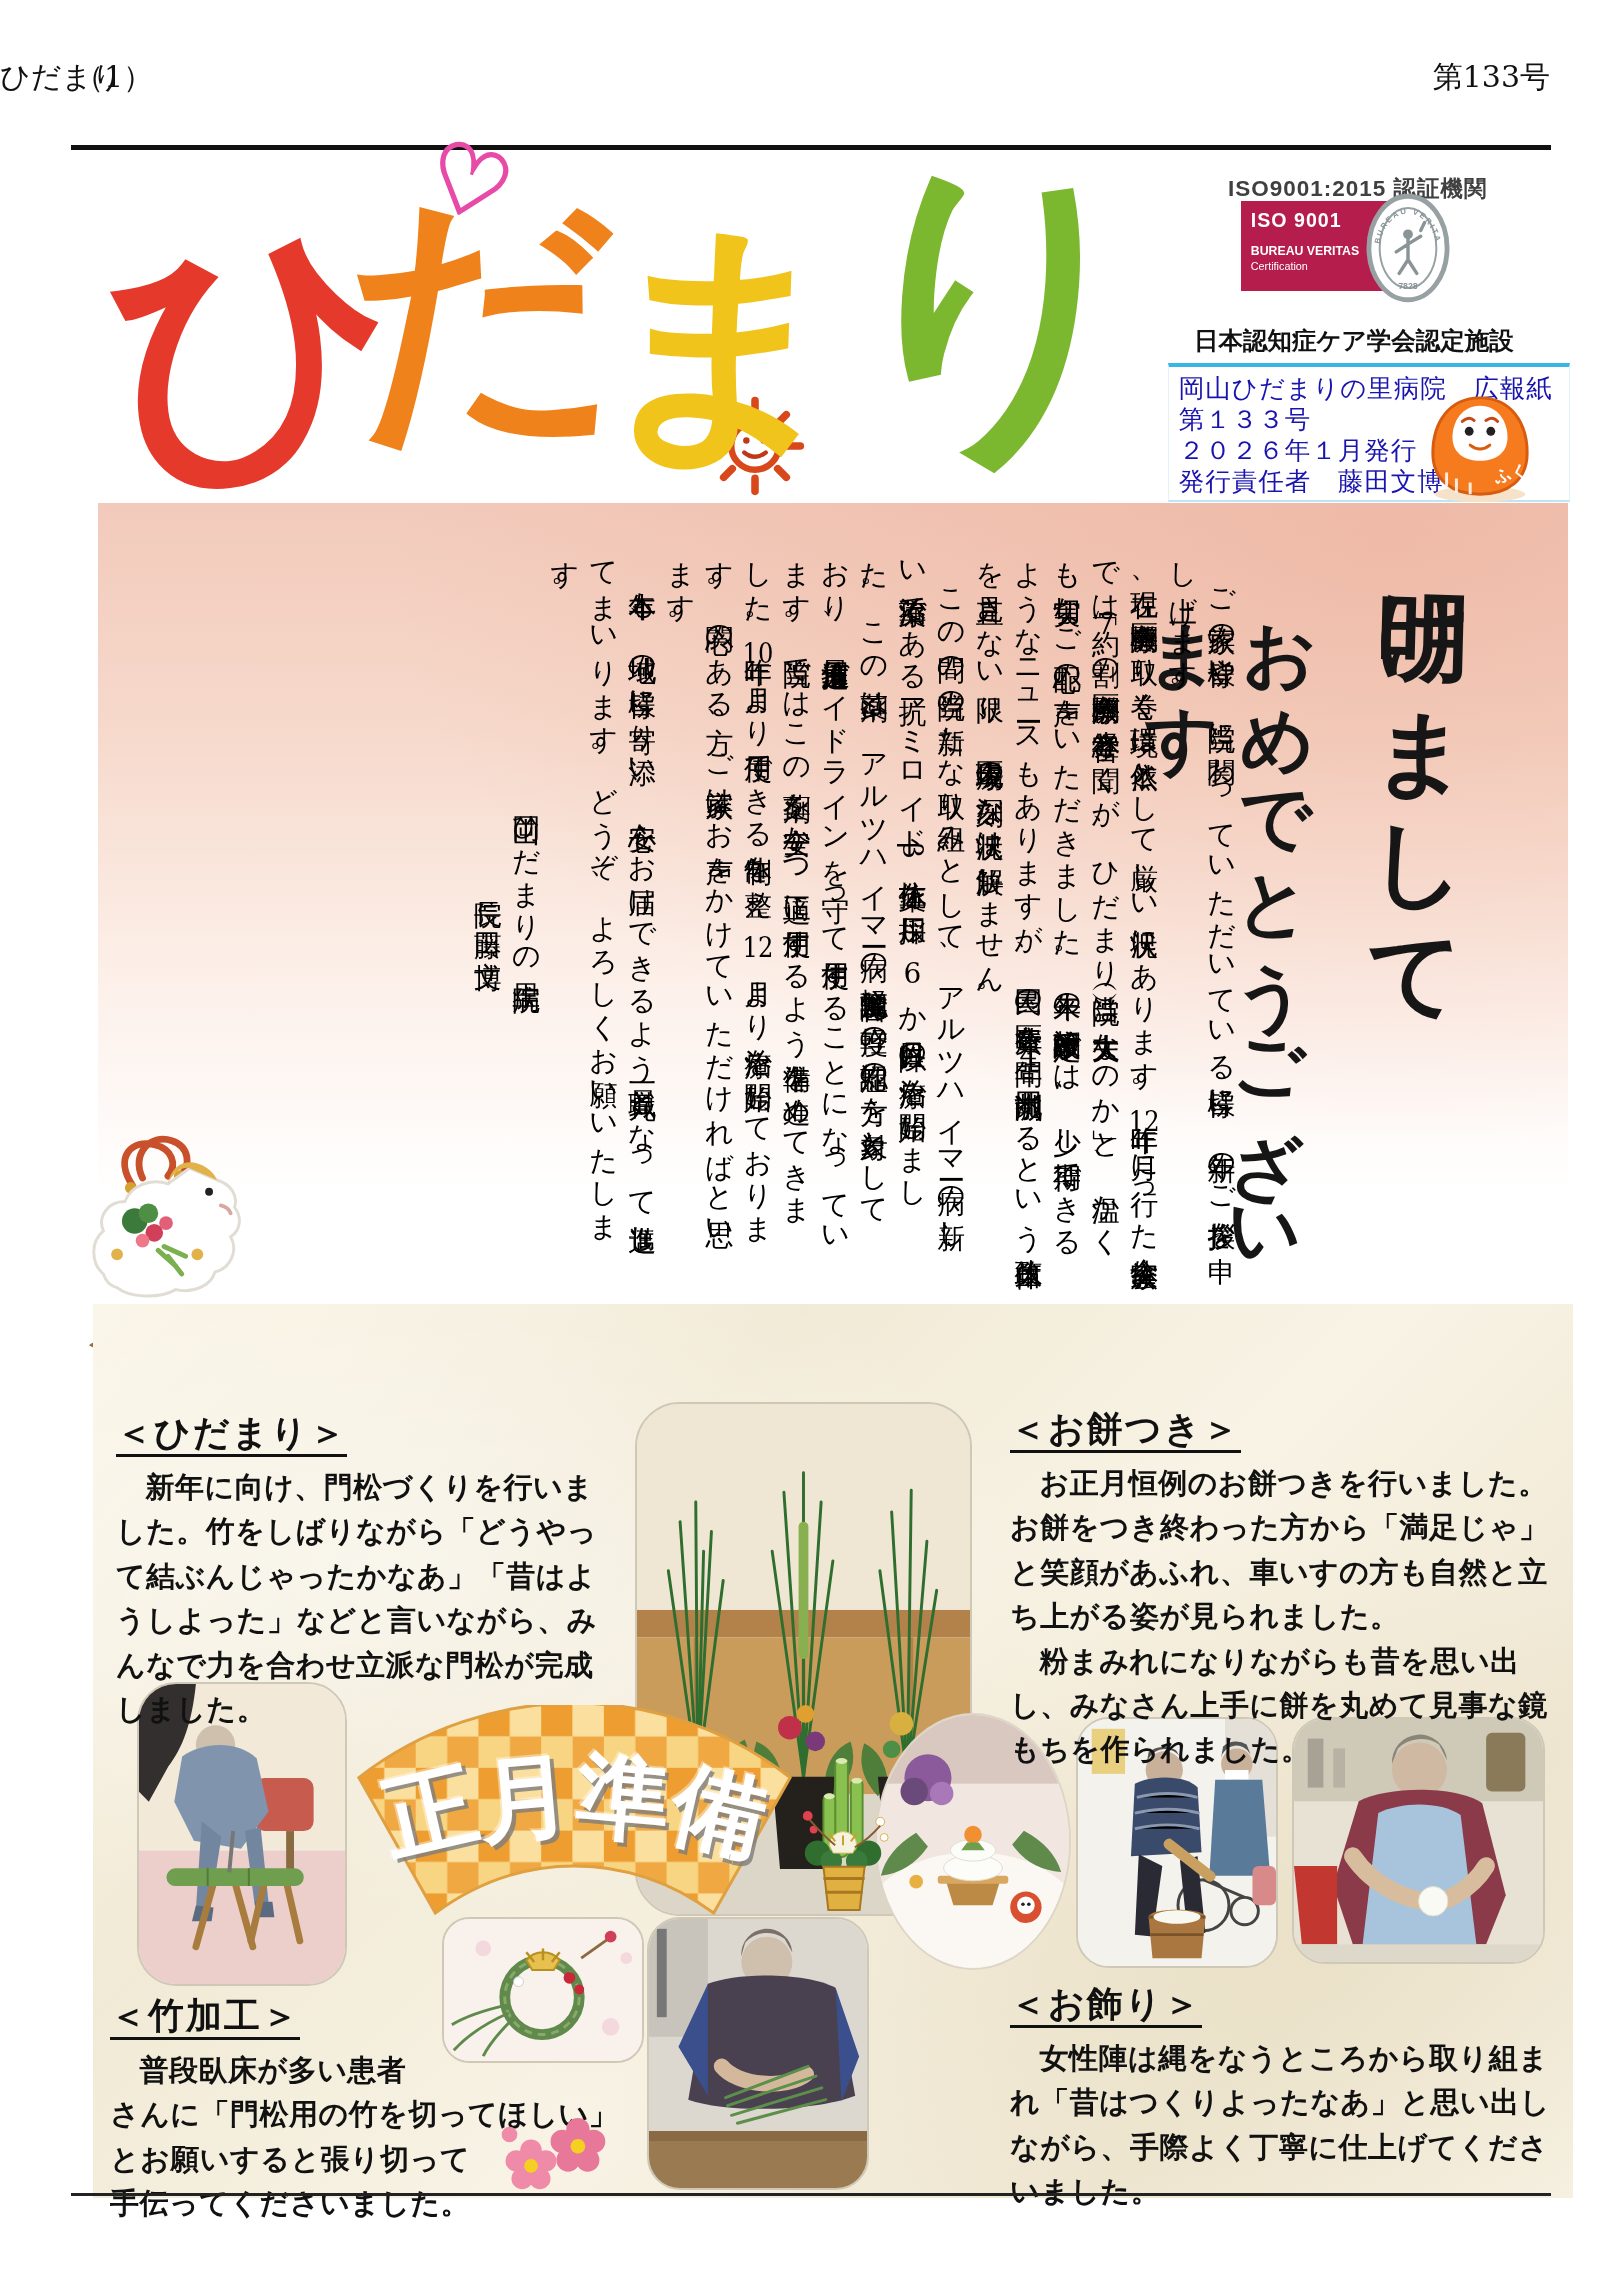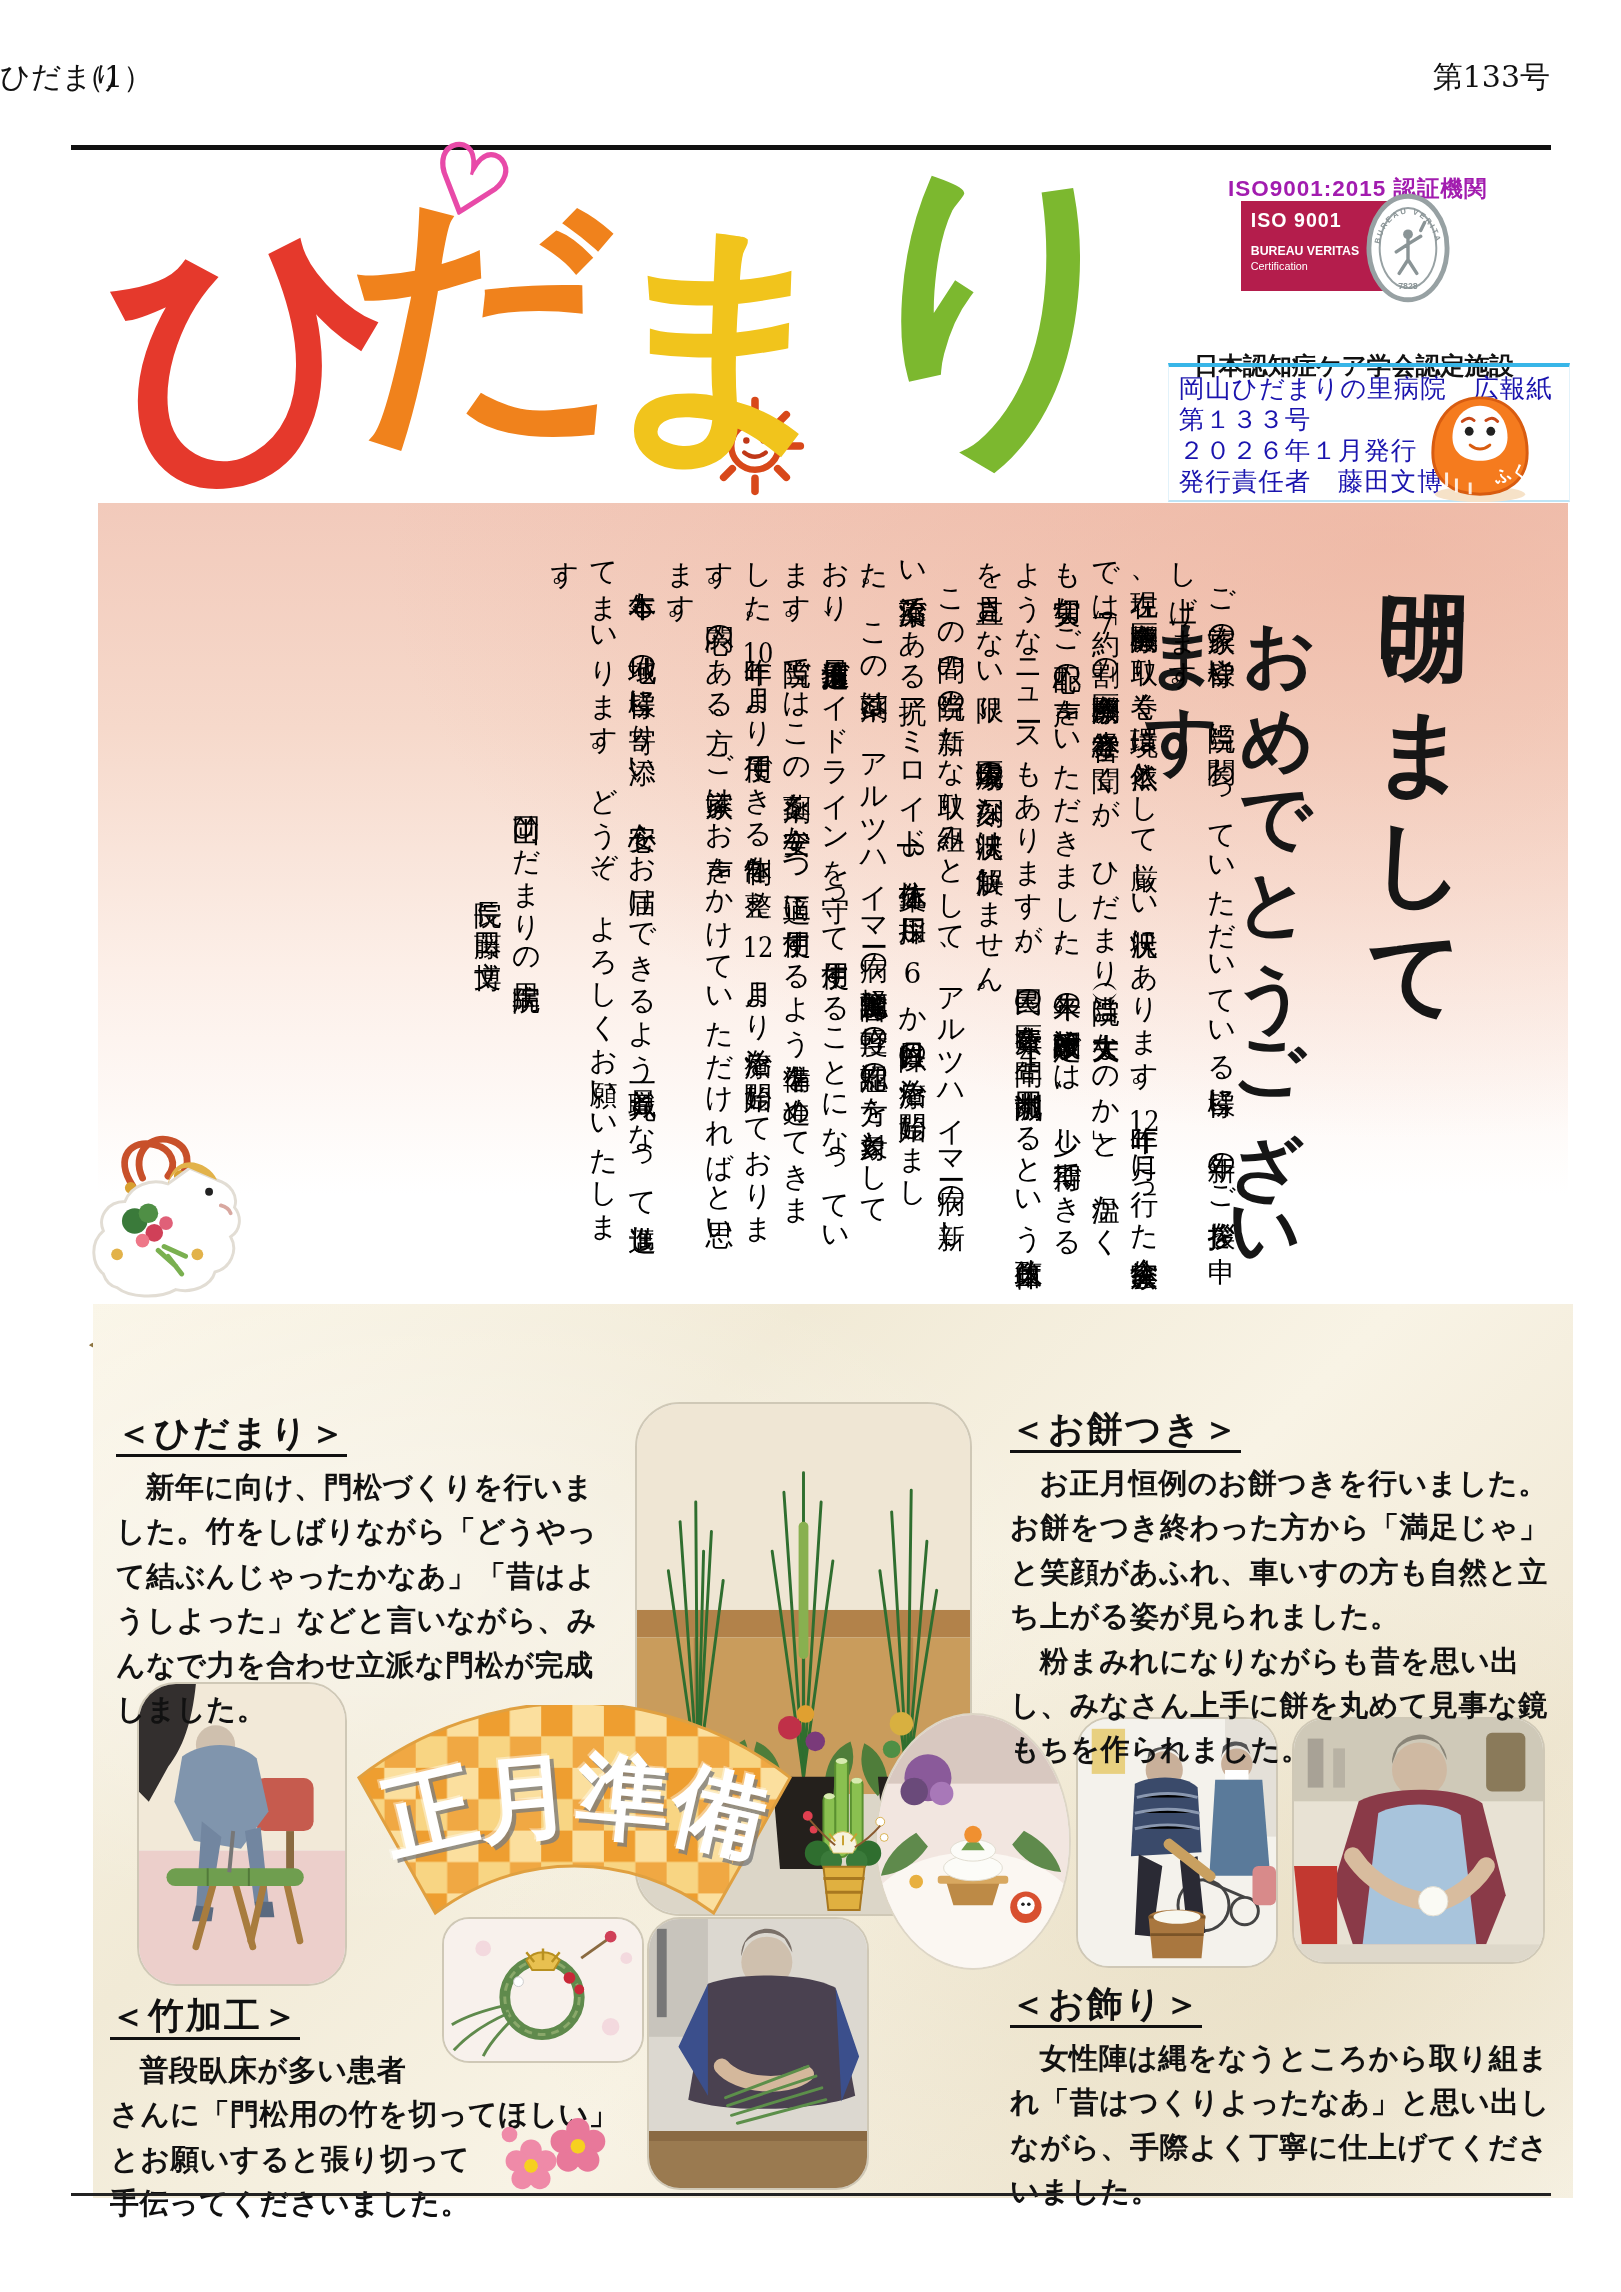--- a/index.html
+++ b/index.html
@@ -17,22 +17,22 @@
   
   #logo{left:113px;top:147px;width:1039px;height:353px;}
   .logo-ch{position:absolute;font-weight:bold;font-family:var(--sans);line-height:1;}
   .ch0{left:0px;top:59px;font-size:279px;transform:rotate(-7deg);}
   .ch1{left:235px;top:34px;font-size:265px;transform:rotate(-3deg);}
   .ch2{left:480px;top:64px;font-size:257px;transform:rotate(2deg);}
   .ch3{left:725px;top:4.9px;font-size:314px;transform:rotate(4deg);}
   #logo-heart{left:314px;top:-9.8px;font-size:93px;color:#e84aa8;font-weight:bold;transform:rotate(18deg);}
 
   
-  #iso-heading{left:1228px;top:173px;font-size:22.5px;font-weight:bold;letter-spacing:1px;color:#a21caf;}
-  #dementia-cert{left:1194px;top:324px;font-size:24.5px;font-weight:bold;color:#111;margin-top:25px;}
+  #iso-heading{left:1228px;top:173px;font-size:22.5px;font-weight:bold;letter-spacing:1px;color:#404040;}
+  #dementia-cert{left:1194px;top:324px;font-size:24.5px;font-weight:bold;color:#111;}
   #pub-box{left:1168px;top:363px;width:402px;height:139px;border-top:4.9px solid #38b6e8;border-bottom:2px solid #bfe4f5;border-left:1px solid #e2f2fa;border-right:1px solid #e2f2fa;box-sizing:border-box;padding:5.9px 9.8px;}
   .pub-line{font-size:25.5px;font-weight:normal;color:#1a14ae;line-height:31px;letter-spacing:1px;white-space:nowrap;}
 
   
   #greeting{left:98px;top:503px;width:1470px;height:804px;
     background:
       radial-gradient(ellipse at 88% 6%, rgba(236,172,150,.55), rgba(236,172,150,0) 55%),
       linear-gradient(to bottom, #f2cabb 0%, #f6d9cb 28%, #fcefe8 58%, #ffffff 86%);
   }
   #article{position:absolute;right:328px;top:39px;width:1108px;height:701px;writing-mode:vertical-rl;

